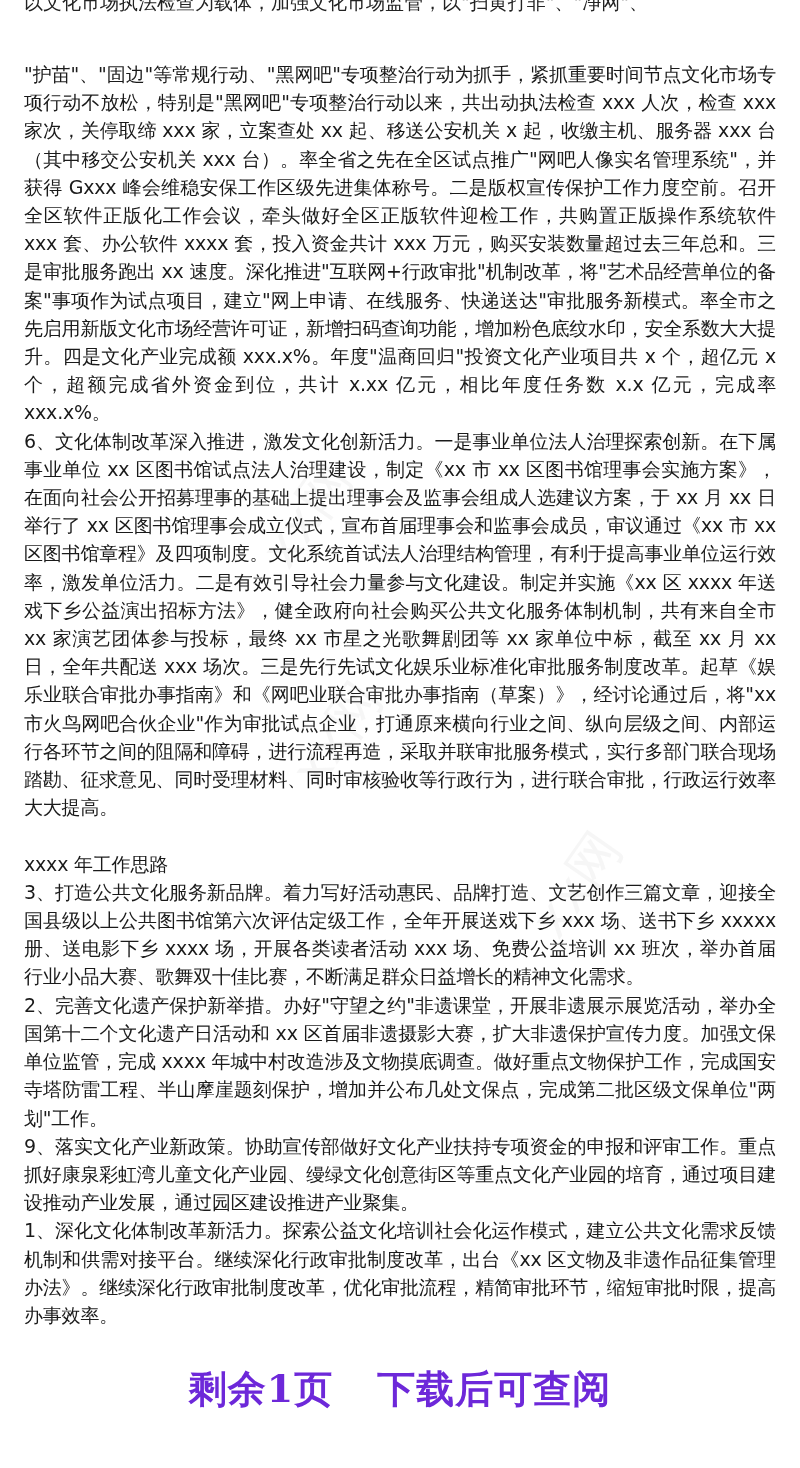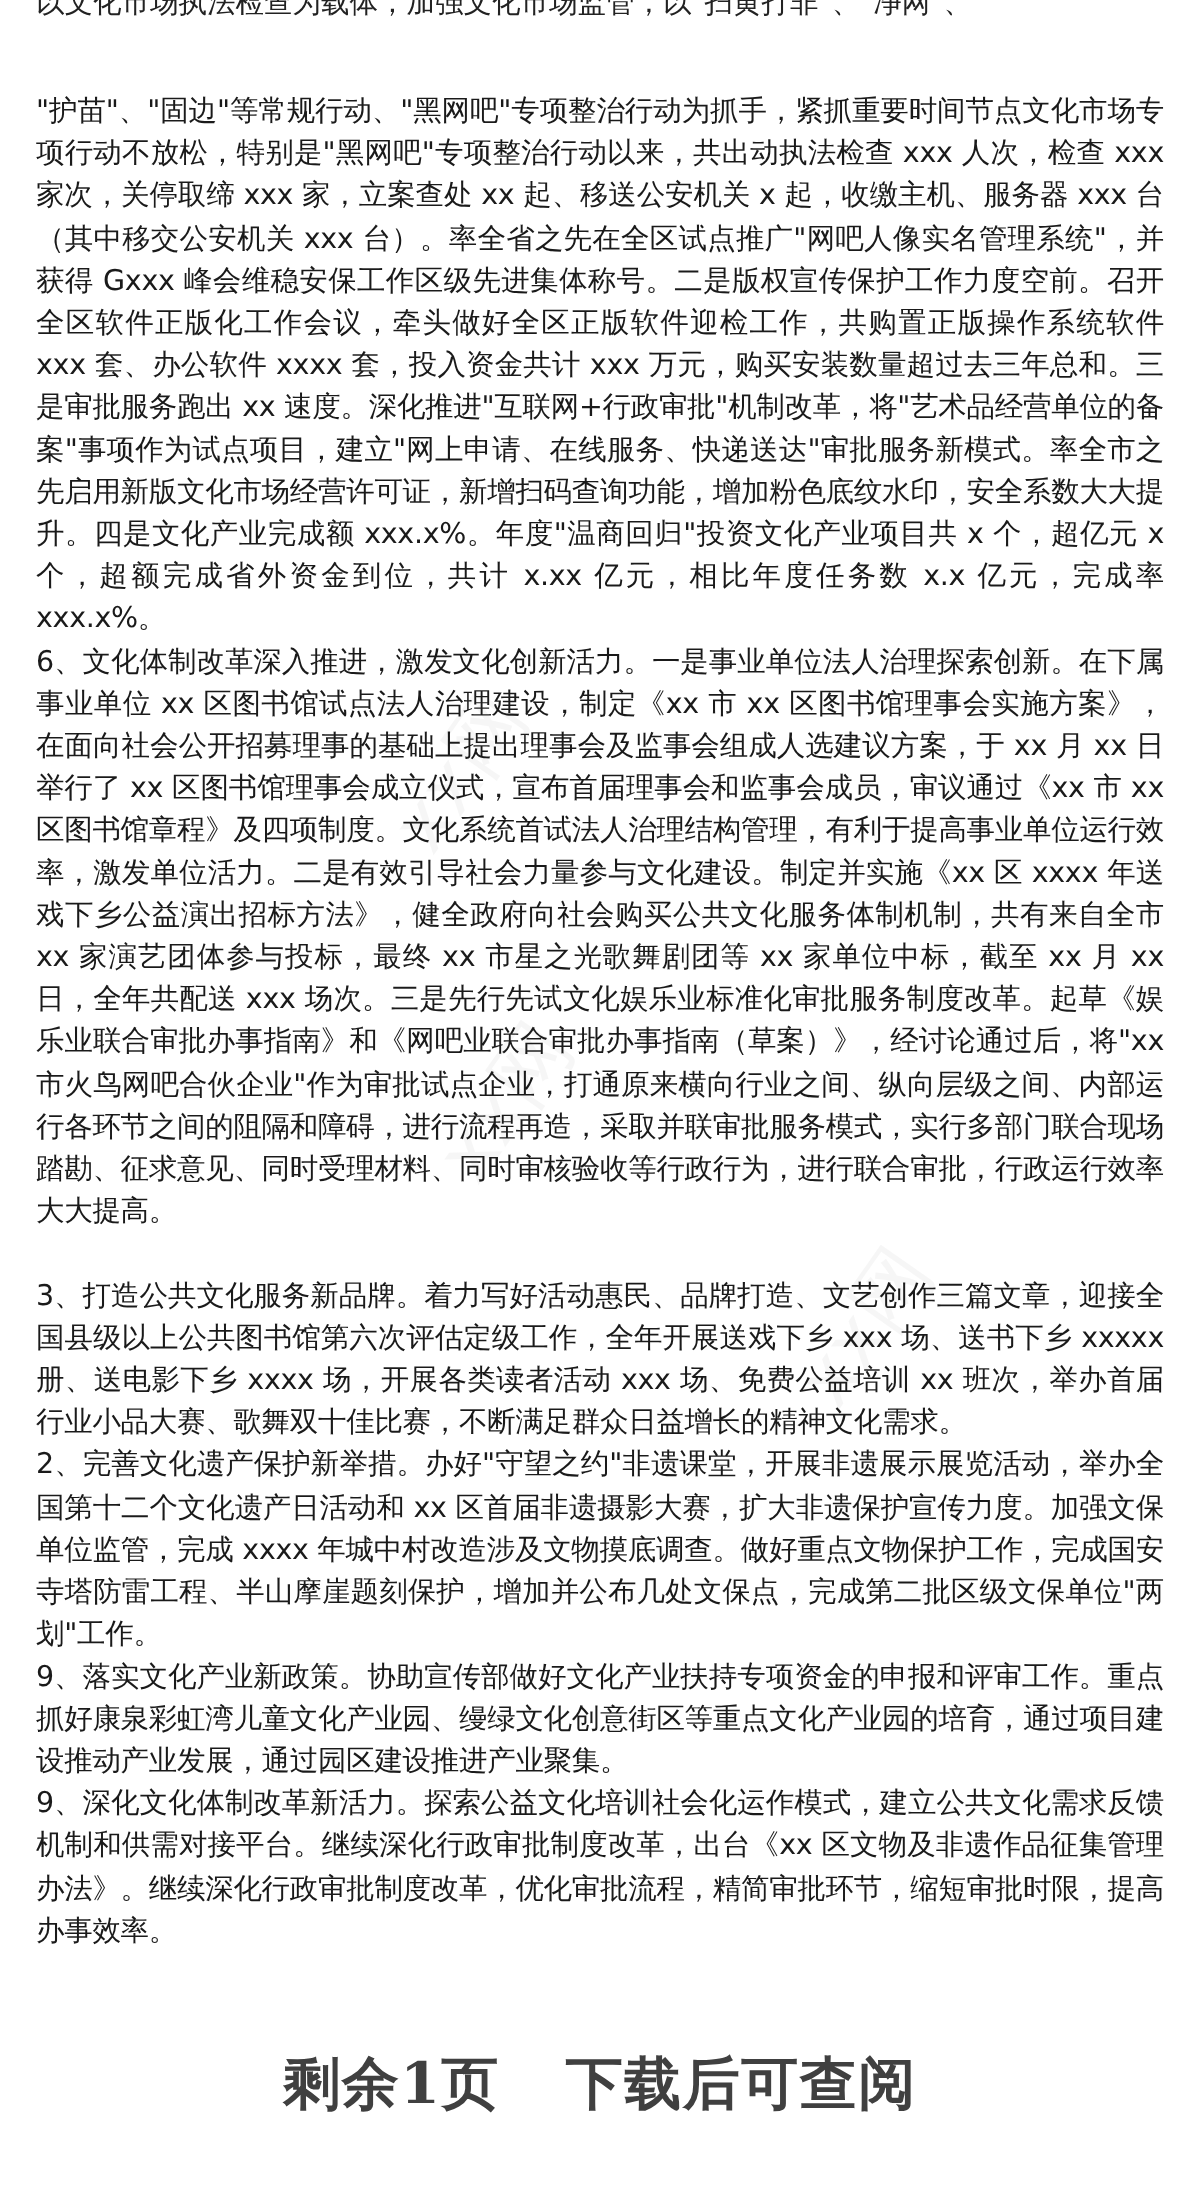--- a/index.html
+++ b/index.html
@@ -54,42 +54,43 @@
     }
     .footer {
       position: absolute;
       top: 1364px;
       left: 0;
       width: 800px;
       text-align: center;
       font-family: "DejaVu Serif", "Liberation Serif", serif;
       font-weight: bold;
       font-size: 38px;
-      color: #404040;
+      color: #6d28d9;
       letter-spacing: 1px;
     }
     .footer .gap {
       display: inline-block;
       width: 44px;
     }
   </style>
 </head>
 <body>
 
 <div class="cut-line">以文化市场执法检查为载体，加强文化市场监管，以"扫黄打非"、"净网"、</div>
 
 <div class="watermark" style="left:250px; top:480px;">xx网</div>
 <div class="watermark" style="left:280px; top:700px;">xx网</div>
 <div class="watermark" style="left:520px; top:850px;">xx网</div>
 
 <div class="doc">
   <p>"护苗"、"固边"等常规行动、"黑网吧"专项整治行动为抓手，紧抓重要时间节点文化市场专项行动不放松，特别是"黑网吧"专项整治行动以来，共出动执法检查 xxx 人次，检查 xxx 家次，关停取缔 xxx 家，立案查处 xx 起、移送公安机关 x 起，收缴主机、服务器 xxx 台（其中移交公安机关 xxx 台）。率全省之先在全区试点推广"网吧人像实名管理系统"，并获得 Gxxx 峰会维稳安保工作区级先进集体称号。二是版权宣传保护工作力度空前。召开全区软件正版化工作会议，牵头做好全区正版软件迎检工作，共购置正版操作系统软件 xxx 套、办公软件 xxxx 套，投入资金共计 xxx 万元，购买安装数量超过去三年总和。三是审批服务跑出 xx 速度。深化推进"互联网+行政审批"机制改革，将"艺术品经营单位的备案"事项作为试点项目，建立"网上申请、在线服务、快递送达"审批服务新模式。率全市之先启用新版文化市场经营许可证，新增扫码查询功能，增加粉色底纹水印，安全系数大大提升。四是文化产业完成额 xxx.x%。年度"温商回归"投资文化产业项目共 x 个，超亿元 x 个，超额完成省外资金到位，共计 x.xx 亿元，相比年度任务数 x.x 亿元，完成率 xxx.x%。</p>
   <p>6、文化体制改革深入推进，激发文化创新活力。一是事业单位法人治理探索创新。在下属事业单位 xx 区图书馆试点法人治理建设，制定《xx 市 xx 区图书馆理事会实施方案》，在面向社会公开招募理事的基础上提出理事会及监事会组成人选建议方案，于 xx 月 xx 日举行了 xx 区图书馆理事会成立仪式，宣布首届理事会和监事会成员，审议通过《xx 市 xx 区图书馆章程》及四项制度。文化系统首试法人治理结构管理，有利于提高事业单位运行效率，激发单位活力。二是有效引导社会力量参与文化建设。制定并实施《xx 区 xxxx 年送戏下乡公益演出招标方法》，健全政府向社会购买公共文化服务体制机制，共有来自全市 xx 家演艺团体参与投标，最终 xx 市星之光歌舞剧团等 xx 家单位中标，截至 xx 月 xx 日，全年共配送 xxx 场次。三是先行先试文化娱乐业标准化审批服务制度改革。起草《娱乐业联合审批办事指南》和《网吧业联合审批办事指南（草案）》，经讨论通过后，将"xx 市火鸟网吧合伙企业"作为审批试点企业，打通原来横向行业之间、纵向层级之间、内部运行各环节之间的阻隔和障碍，进行流程再造，采取并联审批服务模式，实行多部门联合现场踏勘、征求意见、同时受理材料、同时审核验收等行政行为，进行联合审批，行政运行效率大大提高。</p>
   <div class="blank"></div>
+  <p>xxxx 年工作思路</p>
   <p>3、打造公共文化服务新品牌。着力写好活动惠民、品牌打造、文艺创作三篇文章，迎接全国县级以上公共图书馆第六次评估定级工作，全年开展送戏下乡 xxx 场、送书下乡 xxxxx 册、送电影下乡 xxxx 场，开展各类读者活动 xxx 场、免费公益培训 xx 班次，举办首届行业小品大赛、歌舞双十佳比赛，不断满足群众日益增长的精神文化需求。</p>
   <p>2、完善文化遗产保护新举措。办好"守望之约"非遗课堂，开展非遗展示展览活动，举办全国第十二个文化遗产日活动和 xx 区首届非遗摄影大赛，扩大非遗保护宣传力度。加强文保单位监管，完成 xxxx 年城中村改造涉及文物摸底调查。做好重点文物保护工作，完成国安寺塔防雷工程、半山摩崖题刻保护，增加并公布几处文保点，完成第二批区级文保单位"两划"工作。</p>
   <p>9、落实文化产业新政策。协助宣传部做好文化产业扶持专项资金的申报和评审工作。重点抓好康泉彩虹湾儿童文化产业园、缦绿文化创意街区等重点文化产业园的培育，通过项目建设推动产业发展，通过园区建设推进产业聚集。</p>
-  <p>9、深化文化体制改革新活力。探索公益文化培训社会化运作模式，建立公共文化需求反馈机制和供需对接平台。继续深化行政审批制度改革，出台《xx 区文物及非遗作品征集管理办法》。继续深化行政审批制度改革，优化审批流程，精简审批环节，缩短审批时限，提高办事效率。</p>
+  <p>1、深化文化体制改革新活力。探索公益文化培训社会化运作模式，建立公共文化需求反馈机制和供需对接平台。继续深化行政审批制度改革，出台《xx 区文物及非遗作品征集管理办法》。继续深化行政审批制度改革，优化审批流程，精简审批环节，缩短审批时限，提高办事效率。</p>
 </div>
 
 <div class="footer">
   <span>剩余1页</span><span class="gap"></span><span>下载后可查阅</span>
 </div>
 
 </body></html>

